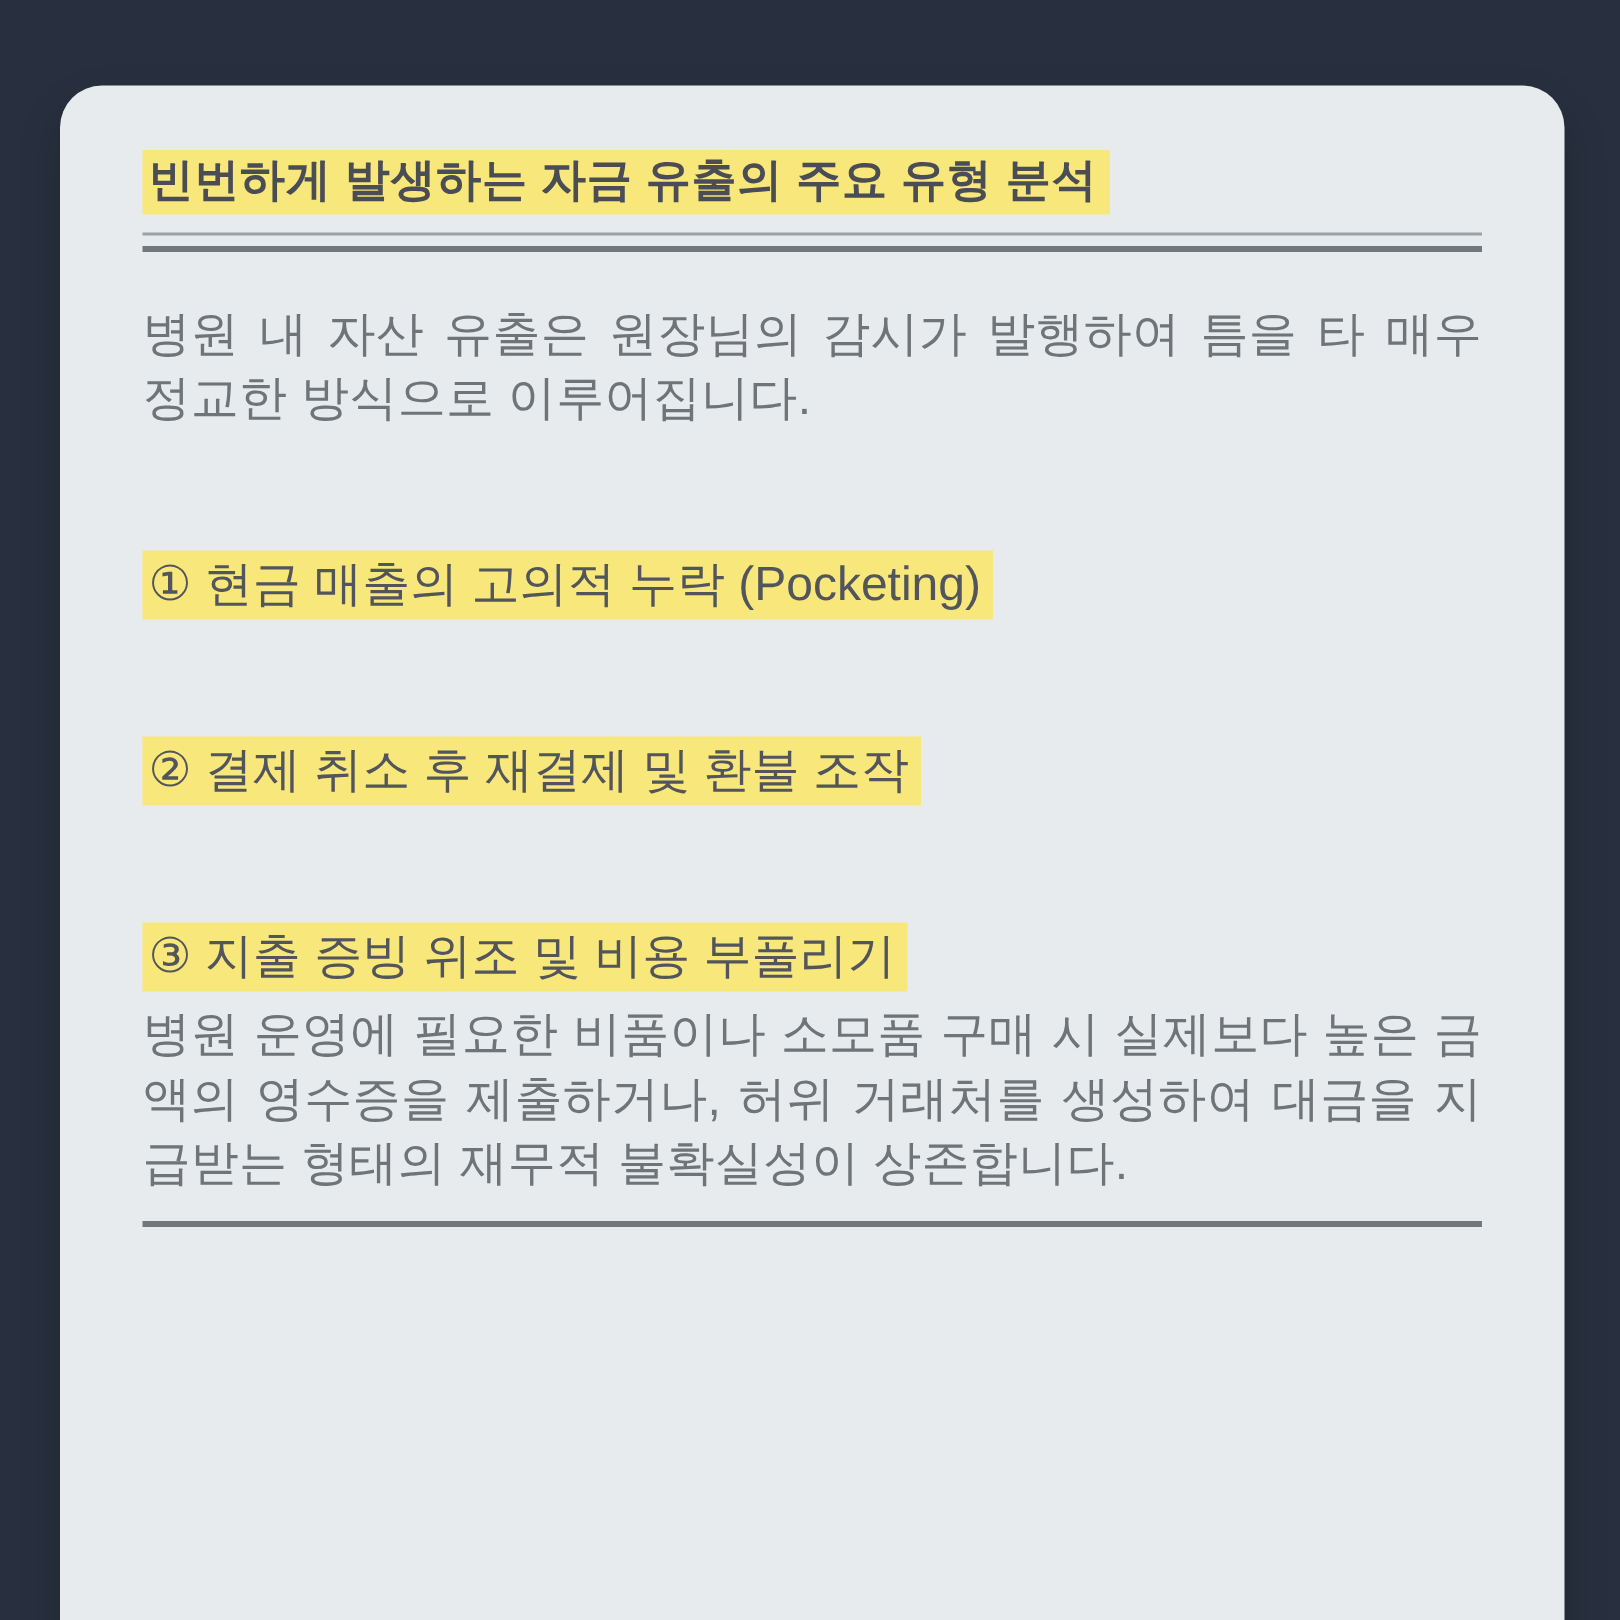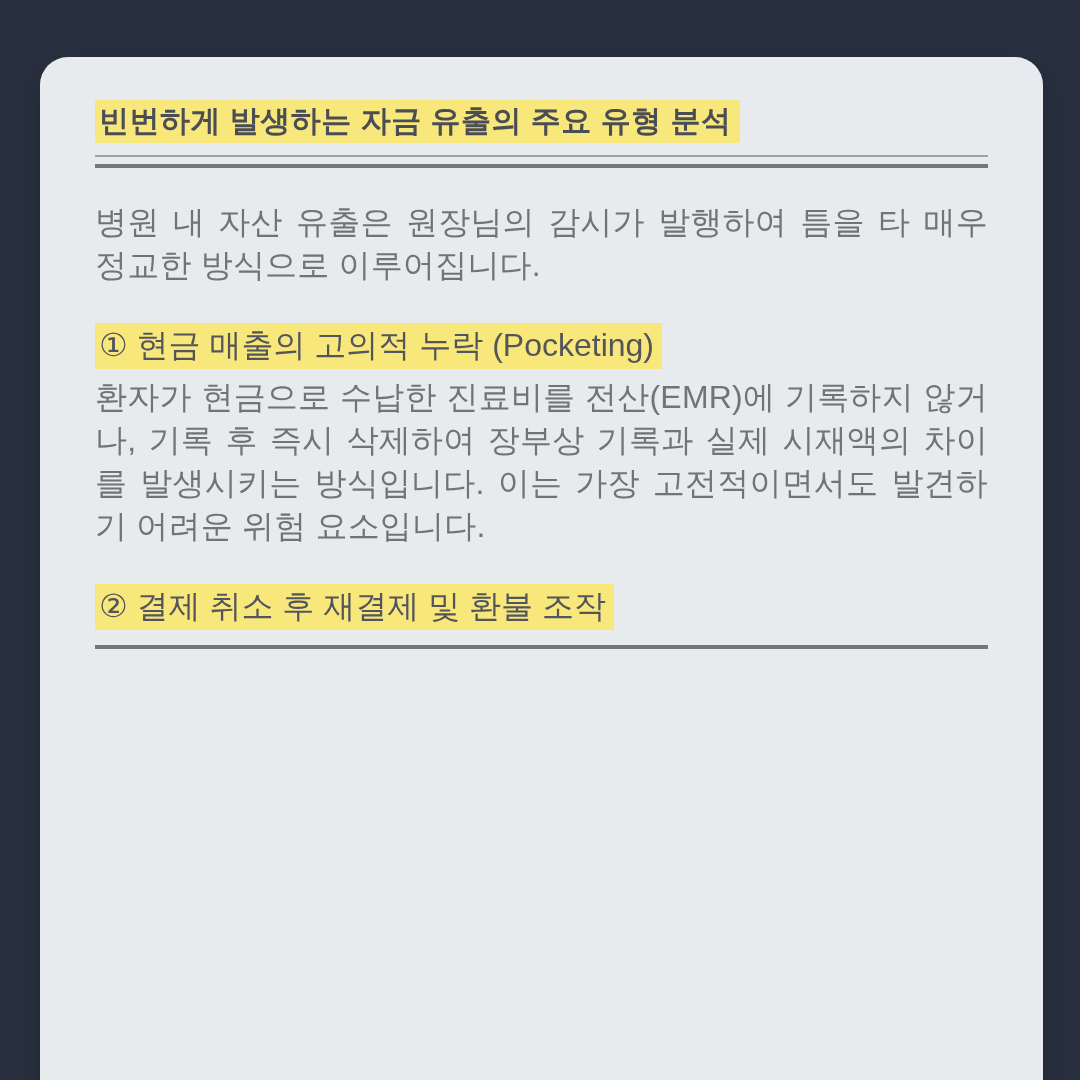--- a/index.html
+++ b/index.html
@@ -53,21 +53,21 @@
     font-size: 32px;
     line-height: 43px;
     color: #6F7478;
     text-align: justify;
     letter-spacing: 0.2px;
   }
   .intro {
     margin-top: 33px;
   }
   .section {
-    margin-top: 37px;
+    margin-top: 81px;
   }
   .section-heading {
     margin: 0 0 9px 0;
     font-size: 32px;
     line-height: 43px;
     font-weight: 500;
     color: #53555C;
   }
   .bottom-rule {
     margin-top: 17px;
@@ -82,24 +82,27 @@
   <div class="card">
 
     <h1 class="title-line"><mark class="hl">빈번하게 발생하는 자금 유출의 주요 유형 분석</mark></h1>
 
     <div class="double-rule"></div>
 
     <p class="body-text intro">병원 내 자산 유출은 원장님의 감시가 발행하여 틈을 타 매우 정교한 방식으로 이루어집니다.</p>
 
     <div class="section">
       <h2 class="section-heading"><mark class="hl">① 현금 매출의 고의적 누락 (Pocketing)</mark></h2>
-      <p class="body-text">환자가 현금으로 수납한 진료비를 전산(EMR)에 기록하지 않거나, 기록 후 즉시 삭제하여 장부상 기록과 실제 시재액의 차이를 발생시키는 방식입니다. 이는 가장 고전적이면서도 발견하기 어려운 위험 요소입니다.</p>
     </div>
 
     <div class="section">
       <h2 class="section-heading"><mark class="hl">② 결제 취소 후 재결제 및 환불 조작</mark></h2>
     </div>
 
+    <div class="section">
+      <h2 class="section-heading"><mark class="hl">③ 지출 증빙 위조 및 비용 부풀리기</mark></h2>
+      <p class="body-text">병원 운영에 필요한 비품이나 소모품 구매 시 실제보다 높은 금액의 영수증을 제출하거나, 허위 거래처를 생성하여 대금을 지급받는 형태의 재무적 불확실성이 상존합니다.</p>
+    </div>
 
     <div class="bottom-rule"></div>
 
   </div>
 </div>
 
 </body></html>

